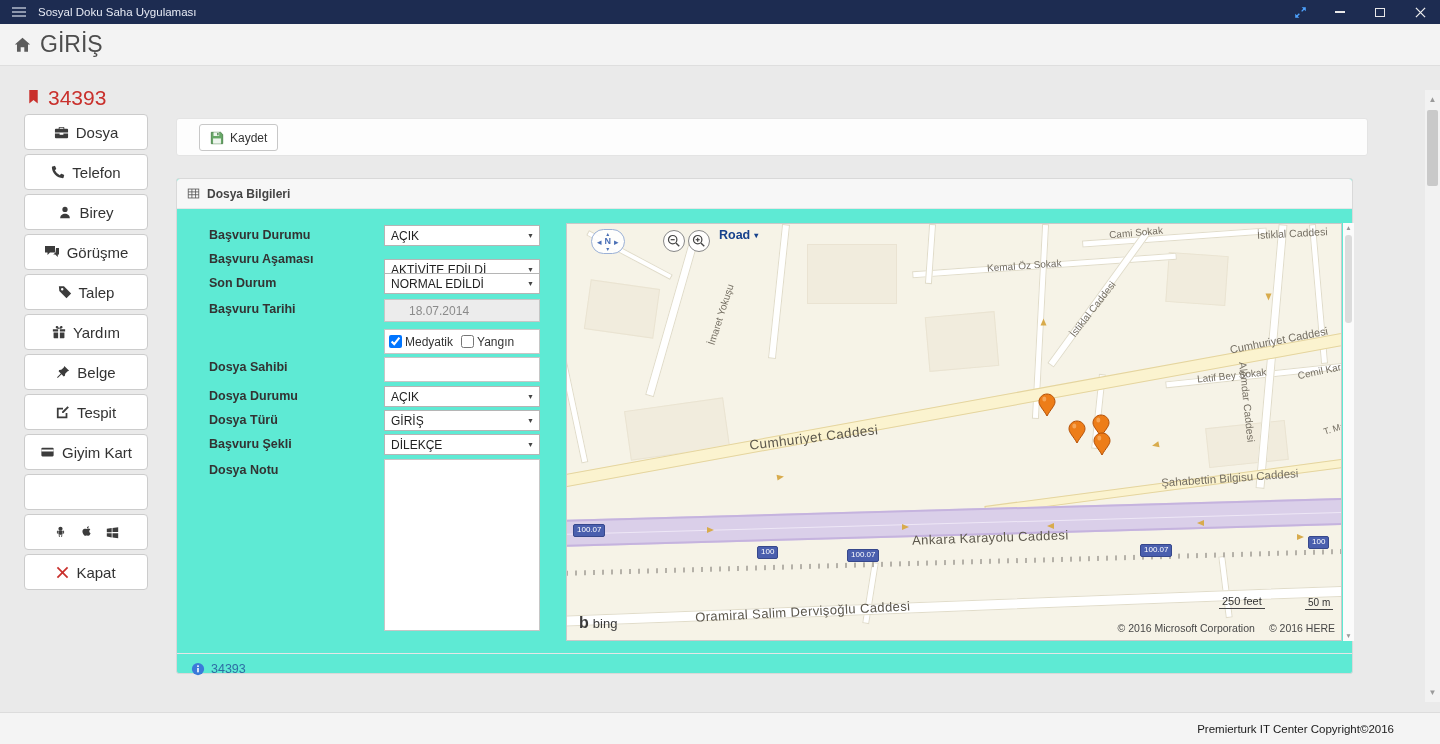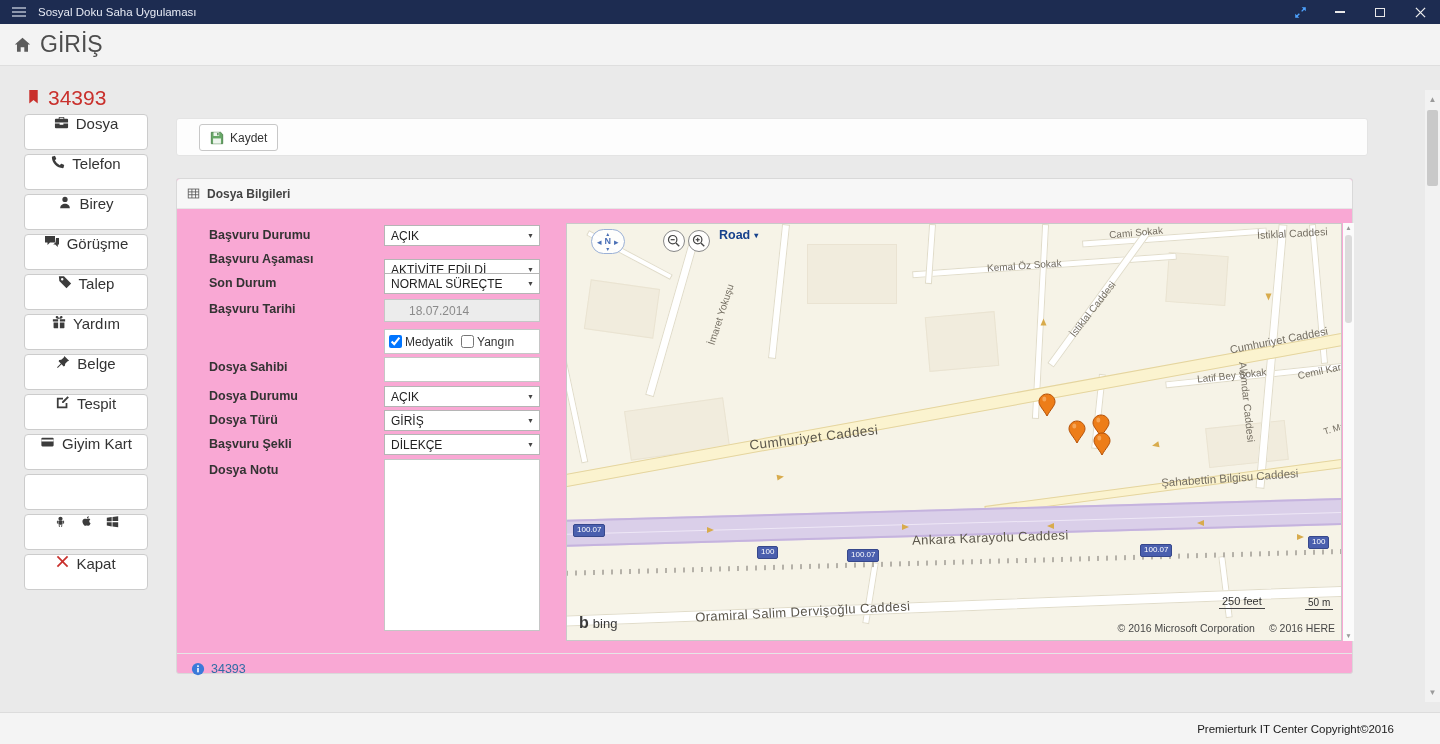--- a/index.html
+++ b/index.html
@@ -20,29 +20,29 @@
   
   .header{position:absolute;top:24px;left:0;right:0;height:42px;background:#f3f3f3;border-bottom:1px solid #dedede;display:flex;align-items:center;padding-left:13px;gap:8px;z-index:40}
   .header-title{font-size:23px;color:#4d4d4d}
 
   
   .record{position:absolute;left:26px;top:87px;display:flex;align-items:flex-start;gap:7px}
   .record-id{font-size:21px;color:#c9302c;line-height:22px}
 
   
   .sidebar{position:absolute;left:24px;top:114px;width:124px;display:flex;flex-direction:column;gap:4px;z-index:10}
-  .side-btn{height:36px;background:#fff;border:1px solid #ccc;border-radius:4px;display:flex;align-items:flex-start;justify-content:center;gap:7px;font-size:15px;color:#333}
+  .side-btn{height:36px;background:#fff;border:1px solid #ccc;border-radius:4px;display:flex;align-items:center;justify-content:center;gap:7px;font-size:15px;color:#333}
   .side-btn svg{flex:0 0 auto}
   .icons-row{gap:13px}
   .kapat{color:#333}
 
   
   .toolbar{position:absolute;left:176px;top:118px;width:1192px;height:38px;background:#fdfdfd;border:1px solid #e4e4e4;border-radius:3px}
   .save-btn{position:absolute;left:22px;top:5px;height:27px;display:flex;align-items:center;gap:6px;padding:0 10px;background:#fff;border:1px solid #c8c8c8;border-radius:3px;font-size:12px;color:#333}
-  .panel{position:absolute;left:176px;top:178px;width:1177px;height:496px;background:#f9a8d4;border:1px solid #d9d9d9;border-radius:3px}
+  .panel{position:absolute;left:176px;top:178px;width:1177px;height:496px;background:#5eead4;border:1px solid #d9d9d9;border-radius:3px}
   .panel-header{height:30px;background:#f7f7f7;border-bottom:1px solid #e6e6e6;display:flex;align-items:center;gap:7px;padding-left:10px;font-size:12px;font-weight:bold;color:#444;border-radius:3px 3px 0 0}
   .panel-footer{position:absolute;left:0;right:0;top:474px;height:31px;border-top:1px solid #e6e6e6;display:flex;align-items:center;gap:6px;padding-left:14px}
   .panel-footer .lnk{font-size:12.5px;color:#2e6da4}
 
   
   .flabel{position:absolute;left:32px;font-size:12.5px;font-weight:bold;color:#333;white-space:nowrap}
   .select{position:absolute;left:207px;width:156px;height:21px;background:#fff;border:1px solid #b5b5b5;display:flex;align-items:center;justify-content:space-between;padding:0 5px 0 6px;font-size:12px;color:#222}
   .select .caret{font-size:7px;color:#444}
   .fdate{position:absolute;left:207px;top:120px;width:156px;height:23px;background:#ececec;border:1px solid #c6c6c6;color:#8a8a8a;font-size:12px;padding-left:24px;font-family:"Liberation Sans",sans-serif}
   .check-box{position:absolute;left:207px;top:150px;width:156px;height:25px;background:#fff;border:1px solid #c6c6c6;display:flex;align-items:center;gap:8px;padding-left:4px;font-size:12px;color:#333}
@@ -262,21 +262,21 @@
 
   <div class="select cur" style="top:46px">
     <span>AÇIK</span>
       <span class="caret">▼</span>
   </div>
   <div class="select cur" style="top:80px">
     <span>AKTİVİTE EDİLDİ</span>
       <span class="caret">▼</span>
   </div>
   <div class="select cur" style="top:94px">
-    <span>NORMAL SÜREÇTE</span>
+    <span>NORMAL EDİLDİ</span>
       <span class="caret">▼</span>
   </div>
   <input class="fdate" readonly="" value="18.07.2014" style="">
   <div class="check-box">
     <label class="cur">
       <input type="checkbox" checked="" style="">
       <span>Medyatik</span>
     </label>
     <label class="cur">
       <input type="checkbox" style="">

